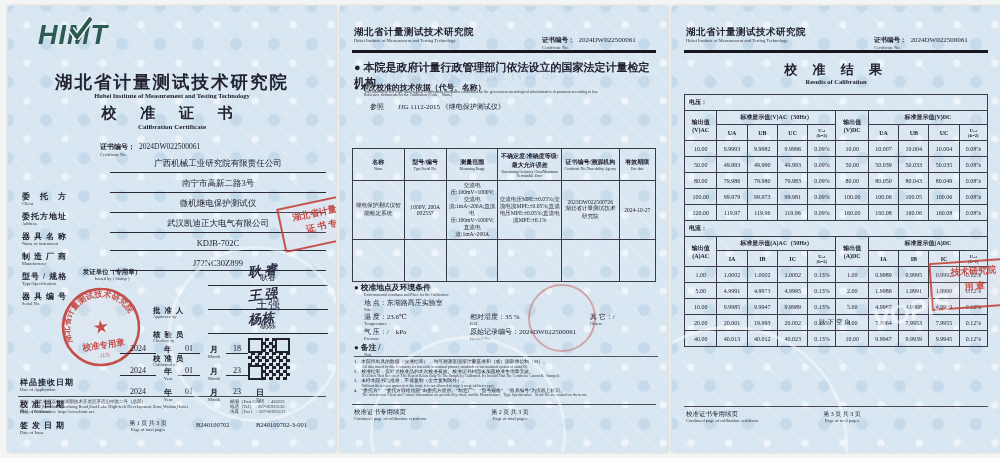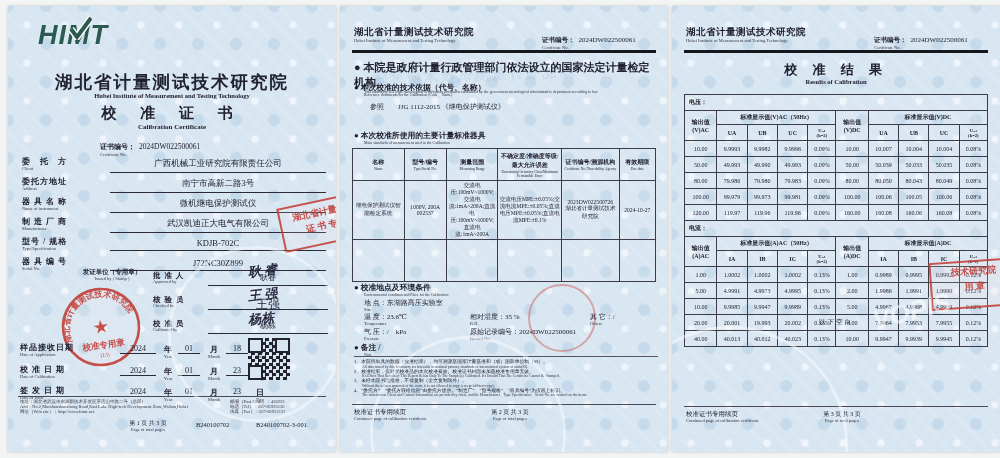--- a/index.html
+++ b/index.html
@@ -12,21 +12,21 @@
           radial-gradient(circle, rgba(160,193,219,.35) 5px, rgba(160,193,219,0) 7px),
           repeating-linear-gradient(45deg, rgba(255,255,255,.10) 0 3px, rgba(0,0,0,0) 3px 14px);
         background-size:38px 38px,38px 38px,auto;
         background-position:0 0,19px 19px,0 0;
         box-shadow:0 0 3px rgba(0,0,0,.2);}
   .p1{left:8px;} .p2{left:340px;} .p3{left:672px;}
   .r{position:absolute;}
   .ctr{text-align:center;left:0;right:0;}
   .b{font-weight:bold;}
   .en{font-size:4.5px;color:#35353f;line-height:1.1;}
-  .cnlab{font-size:8px;font-weight:bold;letter-spacing:1px;line-height:1.1;}
+  .cnlab{font-size:8px;font-weight:bold;letter-spacing:1px;line-height:1.1;margin-top:35px;}
   .uline{border-bottom:1.4px solid #2a2a34;text-align:center;}
   
   .logo{left:30px;top:14px;font-family:"Liberation Sans","DejaVu Sans",sans-serif;
         font-style:italic;font-weight:900;font-size:27px;letter-spacing:1px;color:#2b5a50;}
   .logo svg{position:absolute;left:30px;top:-4px;}
   
   .frow{left:0;right:0;height:20px;}
   .frow .lab{position:absolute;left:14px;top:0;width:86px;}
   .frow .val{position:absolute;left:102px;right:10px;top:0;font-size:8.5px;padding-bottom:2px;}
   
@@ -273,24 +273,20 @@
 
   <div class="r" style="left:14px;top:54px;right:10px;">
     <div class="b" style="font-size:11px;">● <span>本院是政府计量行政管理部门依法设立的国家法定计量检定机构</span></div>
     <div class="en" style="margin-left:10px;font-size:3.9px;">This laboratory is a legal metrological certification institution established by the government metrological administrative department according to law.</div>
   </div>
   <div class="r" style="left:14px;top:76px;right:11px;">
     <div class="b" style="font-size:7.8px;">● <span>本次校准的技术依据（代号、名称）</span></div>
     <div class="en" style="margin-left:10px;font-size:3.9px;">Reference documents for the Calibration (Code、Name)</div>
     <div style="margin:5px 0 0 16px;font-size:7px;">参照　　JJG 1112-2015 《继电保护测试仪》</div>
   </div>
-  <div class="r" style="left:14px;top:124px;right:10px;">
-    <div class="b" style="font-size:7.8px;">● <span>本次校准所使用的主要计量标准器具</span></div>
-    <div class="en" style="margin-left:10px;font-size:3.9px;">Main standards of measurement used in the Calibration</div>
-  </div>
 
   <table class="r std" style="left:12px;top:142px;width:304px;">
     <colgroup>
         <col style="width:17%">
         <col style="width:14%">
         <col style="width:17%">
         <col style="width:21%">
         <col style="width:19%">
         <col style="width:12%">
       </colgroup>

